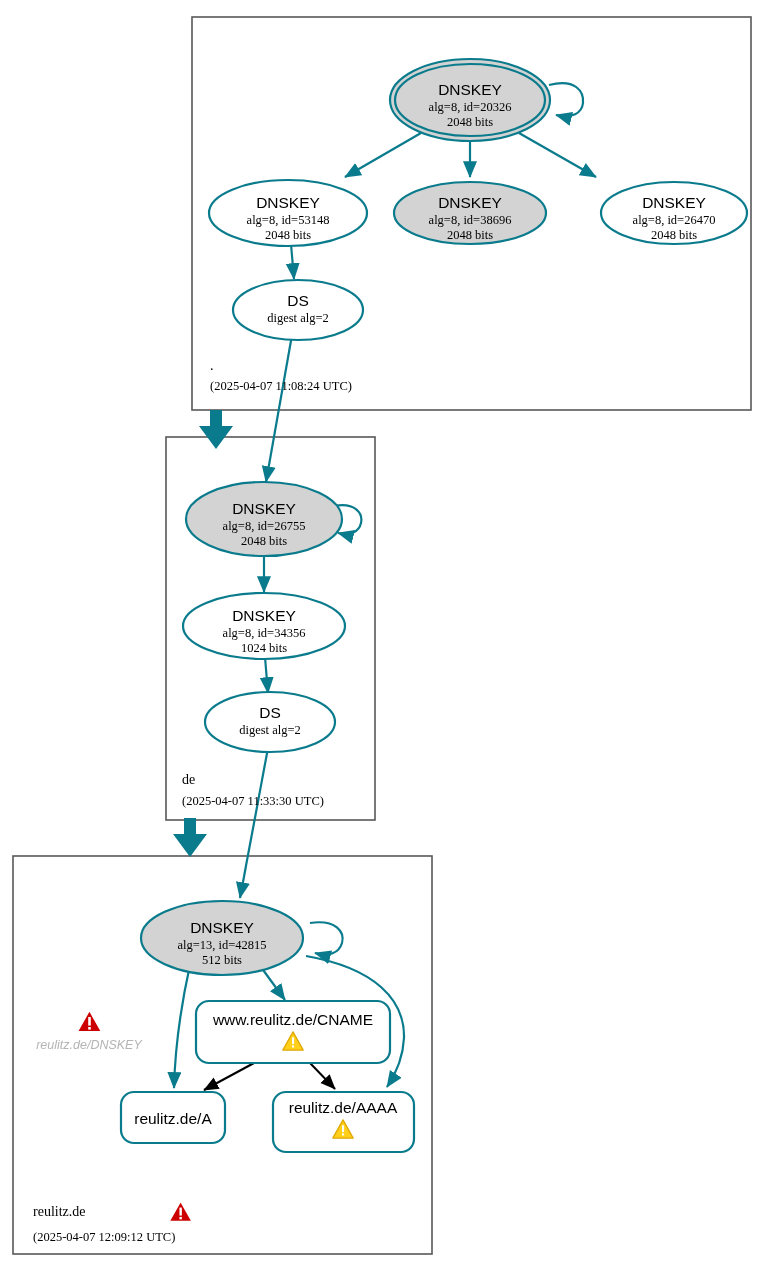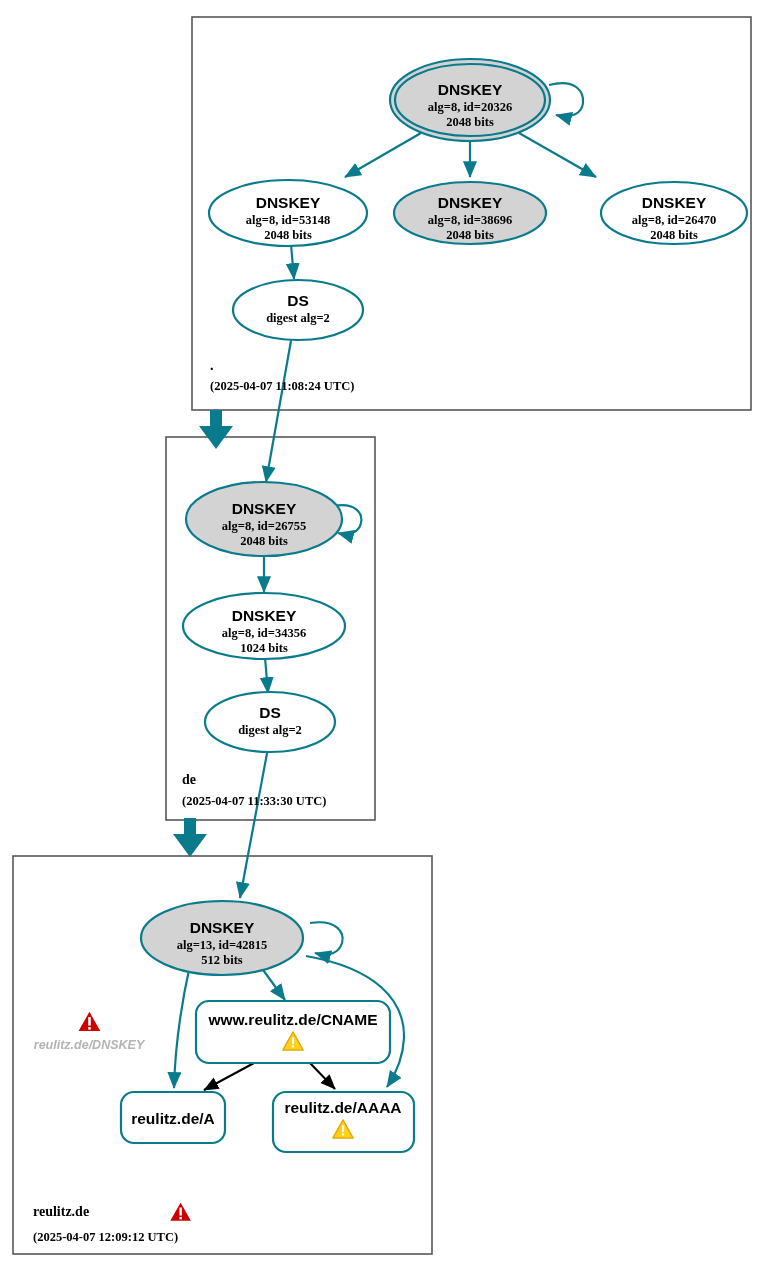--- a/index.html
+++ b/index.html
@@ -10,21 +10,20 @@
   body {
     width: 768px;
     height: 1273px;
     font-family: "Liberation Sans", sans-serif;
     overflow: hidden;
   }
   #canvas {
     position: relative;
     width: 768px;
     height: 1273px;
-    font-weight: bold;
   }
   svg#graph {
     position: absolute;
     top: 0;
     left: 0;
     width: 768px;
     height: 1273px;
   }
   .zone-box {
     fill: none;

